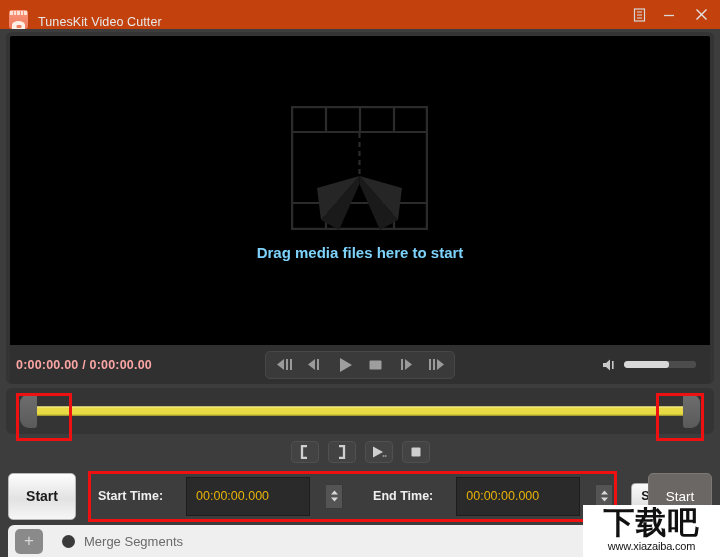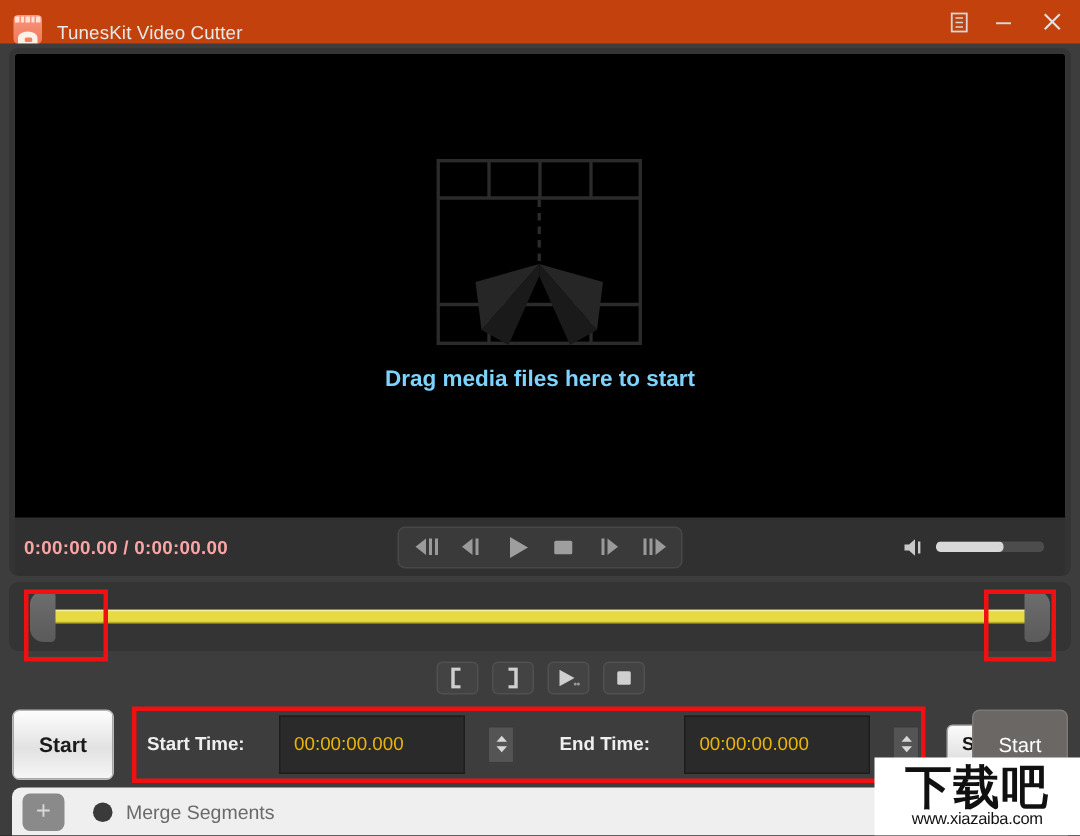--- a/index.html
+++ b/index.html
@@ -312,21 +312,21 @@
   .watermark {
     position: absolute;
     right: 0px; bottom: 0px;
     width: 137px; height: 52px;
     background: #ffffff;
     display: flex; flex-direction: column;
     align-items: center; justify-content: center;
     overflow: hidden;
   }
   .wm-cn {
-    font-family: Liberation Sans, sans-serif;
+    font-family: Liberation Mono, monospace;
     font-size: 31px; font-weight: bold;
     color: #101010;
     line-height: 0.95;
     letter-spacing: 1px;
   }
   .wm-url {
     font-size: 11px;
     color: #111;
     letter-spacing: -0.2px;
     margin-top: 1px;

